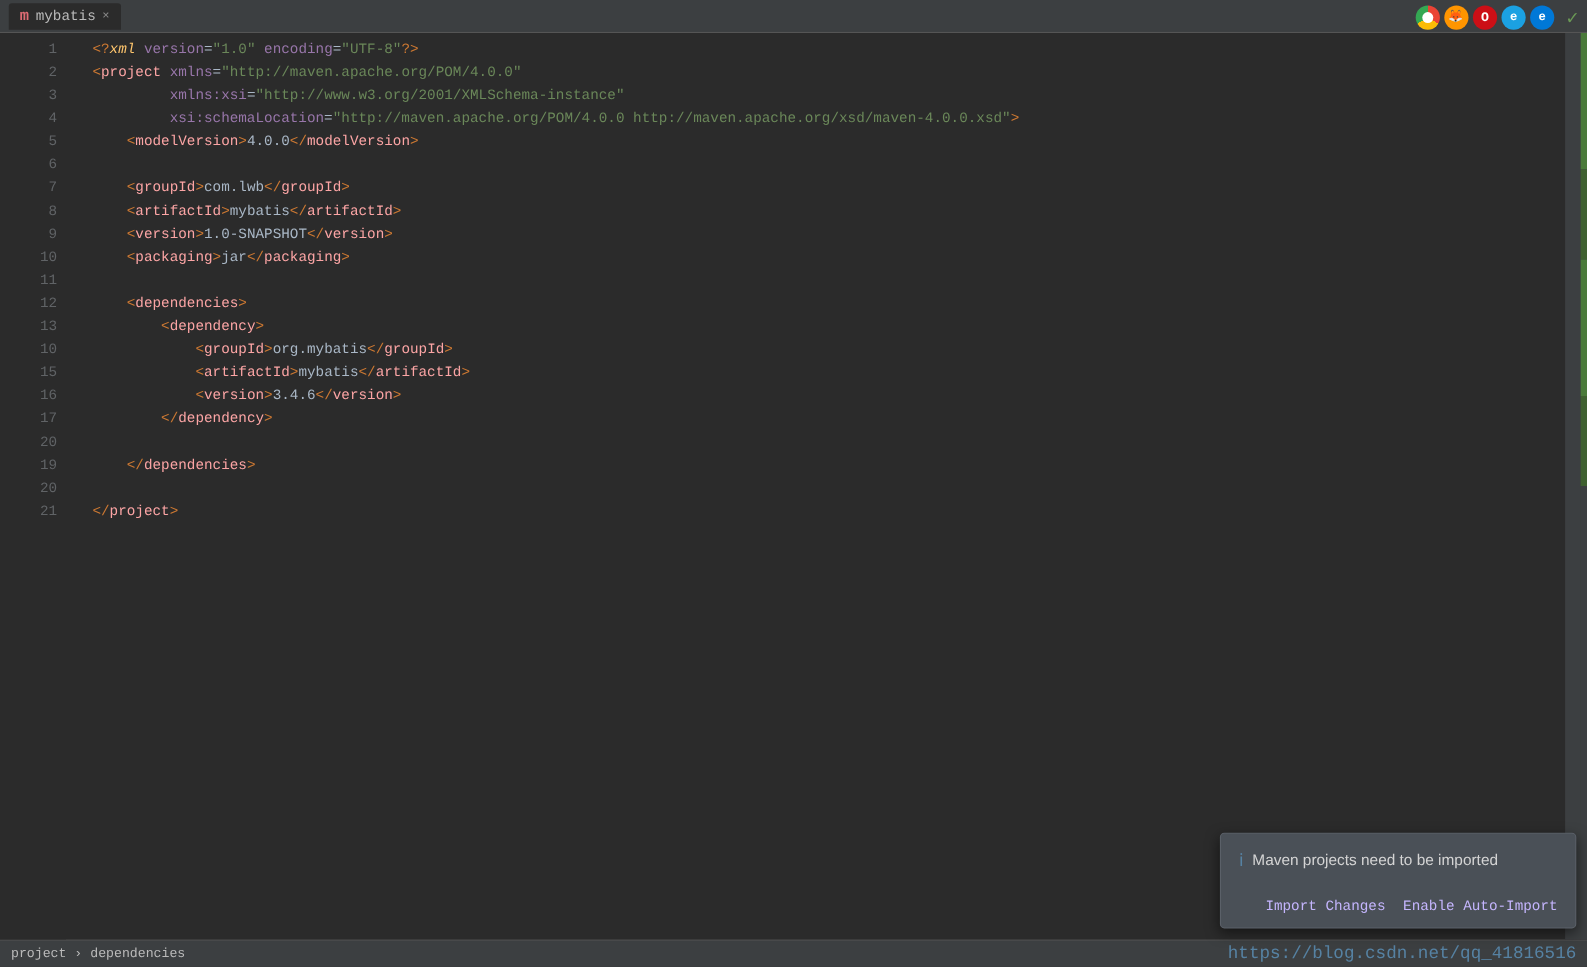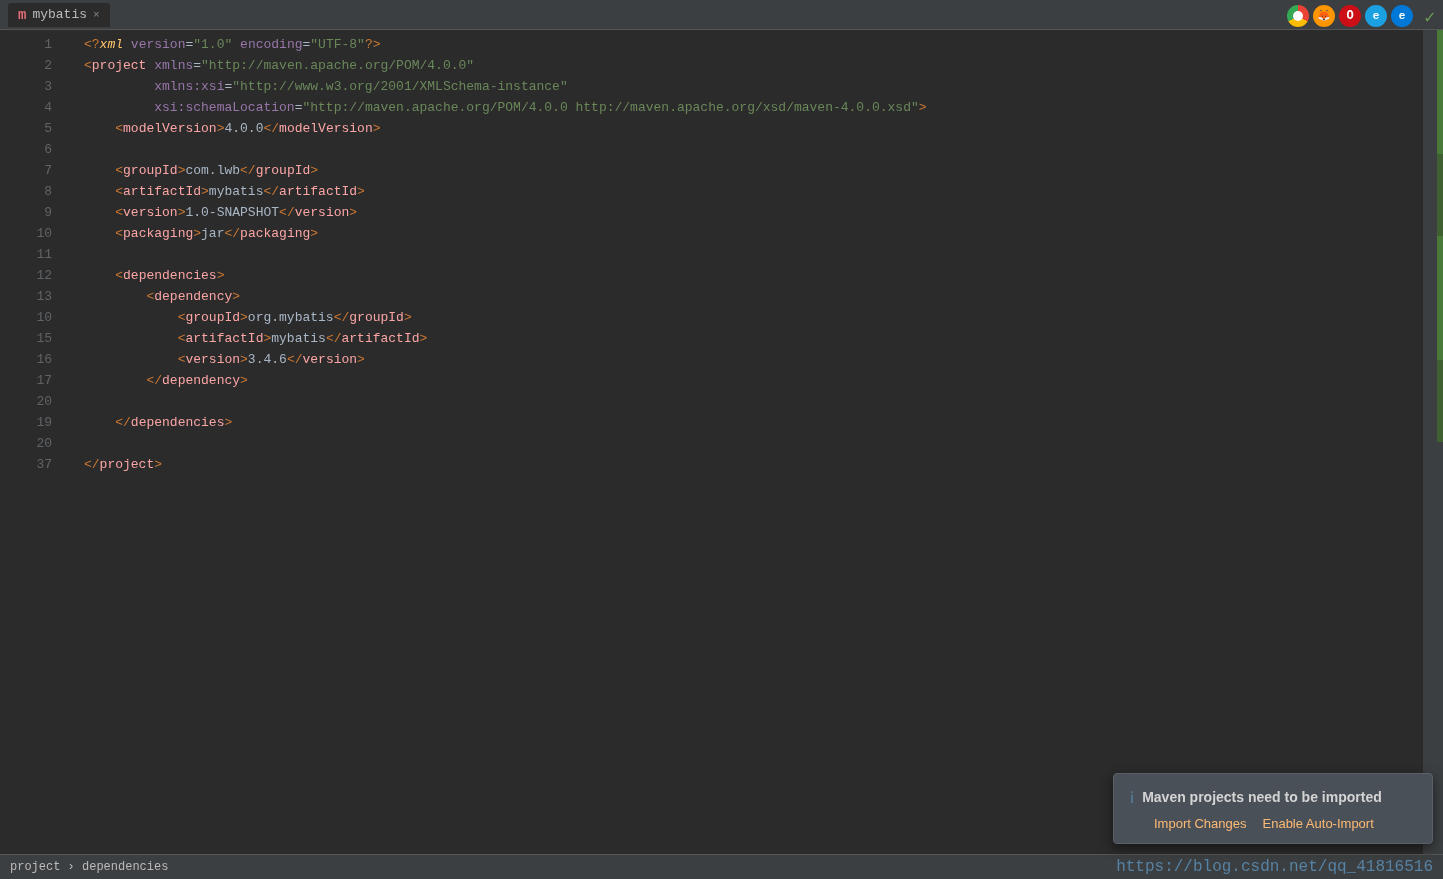--- a/index.html
+++ b/index.html
@@ -159,34 +159,35 @@
       margin-bottom: 8px;
     }
     #notification-icon {
       color: #5682a3;
       font-size: 16px;
       flex-shrink: 0;
     }
     #notification-title {
       font-family: -apple-system, BlinkMacSystemFont, sans-serif;
       font-size: 14px;
-      font-weight: bold;
+      font-weight: normal;
       color: #d4d4d4;
     }
     #notification-actions {
       display: flex;
       gap: 16px;
       padding-left: 24px;
     }
     .notif-action {
-      color: #fdba74;
-      font-family: Liberation Sans, sans-serif;
+      color: #c4b5fd;
+      font-family: Liberation Mono, monospace;
       font-size: 13px;
       cursor: pointer;
       text-decoration: none;
+      margin-top: 16px;
     }
 
     
     .ln { display: flex; align-items: center; height: 21px; justify-content: flex-end; width: 100%; }
   </style>
 </head>
 <body>
 
 <div id="title-bar">
   <div id="tab">
@@ -248,21 +249,21 @@
       17
     </div>
     <div class="ln">20</div>
     <div class="ln" style="position:relative;">
       
       19
     </div>
     <div class="ln">20</div>
     <div class="ln" style="position:relative;">
       
-      37
+      21
     </div>
   </div>
 
   <div id="code-area">
 
     <div class="code-line">
       <span class="fold-icon"></span>
       <span class="xml-pi">&lt;?</span><span class="xml-pi-target">xml</span><span class="xml-text"> </span><span class="xml-attr-name">version</span><span class="xml-text">=</span><span class="xml-attr-value">"1.0"</span><span class="xml-text"> </span><span class="xml-attr-name">encoding</span><span class="xml-text">=</span><span class="xml-attr-value">"UTF-8"</span><span class="xml-pi">?&gt;</span>
     </div>
 

